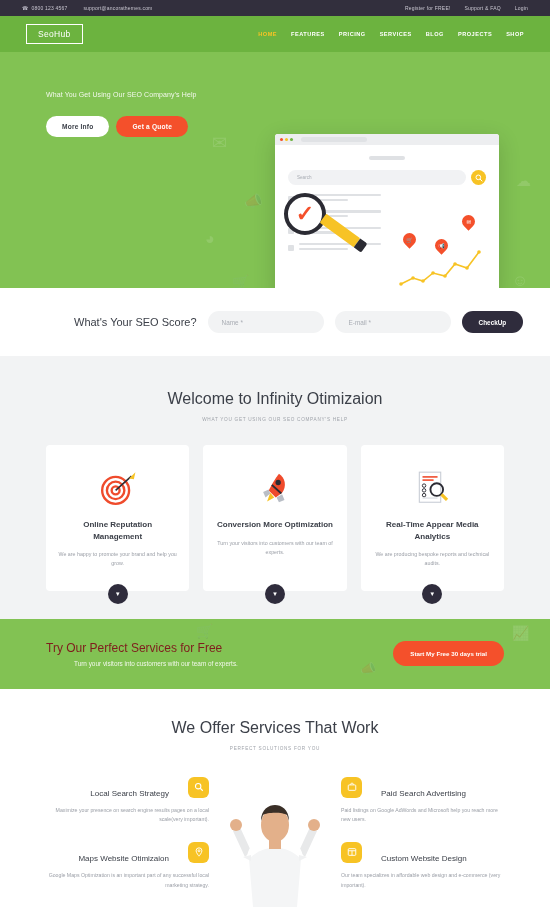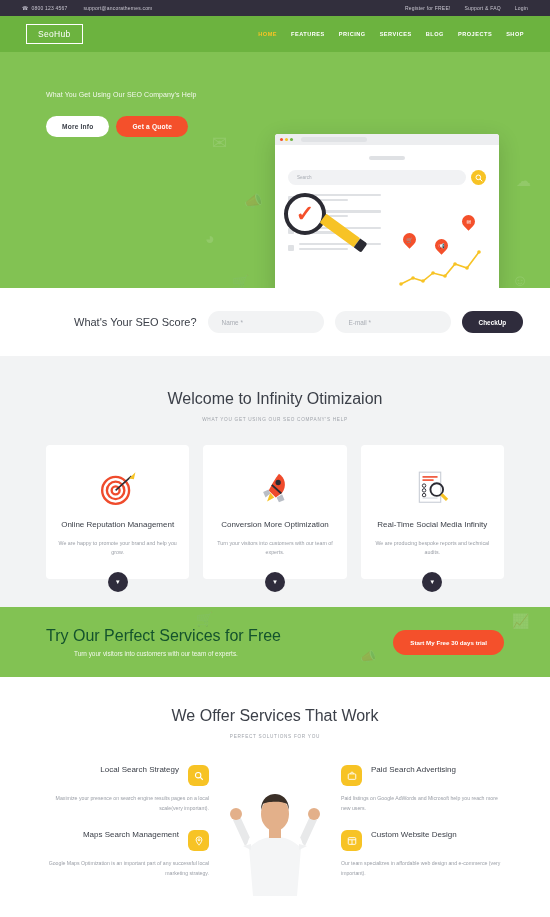--- a/index.html
+++ b/index.html
@@ -202,53 +202,53 @@
     text-align: center; font-size: 4.7px; color: #a0a4ab;
     letter-spacing: .7px; margin-top: 9px; text-transform: uppercase;
   }
   .cards { display: flex; gap: 14px; padding: 0 46px; margin-top: 23px; }
   .card {
     flex: 1; background: #ffffff; border-radius: 4px; padding: 16px 12px 22px;
     text-align: center; position: relative;
   }
   .card-icon { height: 54px; display: flex; align-items: center; justify-content: center; }
   .card h3 {
-    font-size: 8px; font-weight: normal; color: #3c4049; line-height: 1.45; margin-top: 4px;
+    font-size: 8px; font-weight: bold; color: #3c4049; line-height: 1.45; margin-top: 4px;
   }
   .card p { font-size: 5.3px; color: #9a9ea6; line-height: 1.75; margin-top: 8px; }
   .card-chev {
     position: absolute; left: 50%; bottom: -13px; transform: translateX(-50%);
     width: 20px; height: 20px; border-radius: 50%; background: #2f2c3c;
     display: flex; align-items: center; justify-content: center;
     color: #fff; font-size: 7px; cursor: pointer;
   }
 
   
   .cta {
     background: #82c253; height: 70px; display: flex; align-items: center;
     padding: 0 46px; position: relative; overflow: hidden;
   }
   .cta-text { z-index: 2; }
-  .cta h2 { color: #14532d; font-size: 16px; font-weight: normal; }
+  .cta h2 { color: #7f1d1d; font-size: 12px; font-weight: normal; }
   .cta p { color: #f0f7e9; font-size: 6.4px; margin-top: 5px; padding-left: 28px; }
   .btn-cta {
     margin-left: auto; background: #f4502b; color: #fff; border: none;
     border-radius: 13px; padding: 9px 17px; font-size: 6.2px; font-weight: bold;
     cursor: pointer; z-index: 2; font-family: "Liberation Sans", sans-serif;
   }
 
   
   .services { padding: 30px 0 0; background: #fff; position: relative; }
   .svc-grid {
     display: flex; margin-top: 26px; padding: 0 46px; gap: 0;
   }
   .svc-col { width: 163px; }
   .svc-col.right { margin-left: auto; }
   .svc-item { margin-bottom: 17px; }
-  .svc-head { display: flex; align-items: flex-start; gap: 9px; }
+  .svc-head { display: flex; align-items: flex-end; gap: 19px; }
   .svc-col.left .svc-head { justify-content: flex-end; }
   .svc-col.left .svc-item, .svc-col.left p { text-align: right; }
   .svc-title { font-size: 8px; color: #3c4049; }
   .svc-ico {
     width: 21px; height: 21px; border-radius: 6px; background: #f7c325;
     display: flex; align-items: center; justify-content: center; flex: none;
     color: #ffffff;
   }
   .svc-item p { font-size: 5.2px; color: #9a9ea6; line-height: 1.85; margin-top: 8px; }
   .hero-man {
@@ -435,21 +435,21 @@
           <rect x="12" y="9" width="19" height="2" fill="#ef4b2c"></rect>
           <rect x="12" y="13" width="14" height="2" fill="#ef4b2c"></rect>
           <circle cx="14" cy="21" r="2.2" fill="none" stroke="#2b2b33" stroke-width="1.2"></circle>
           <circle cx="14" cy="27" r="2.2" fill="none" stroke="#2b2b33" stroke-width="1.2"></circle>
           <circle cx="14" cy="33" r="2.2" fill="none" stroke="#2b2b33" stroke-width="1.2"></circle>
           <rect x="12" y="36" width="19" height="1.4" fill="#d6dae0"></rect>
           <circle cx="30" cy="26" r="8" fill="none" stroke="#2b2b33" stroke-width="2.4"></circle>
           <line x1="36" y1="32" x2="43" y2="39" stroke="#f7c325" stroke-width="4"></line>
         </svg>
       </div>
-      <h3>Real-Time Social Media Infinity</h3>
+      <h3>Real-Time Appear Media Analytics</h3>
       <p>We are producing bespoke reports and technical audits.</p>
       <div class="card-chev">▾</div>
     </div>
 
   </div>
 </div>
 
 <div class="cta">
   <span class="hero-deco" style="left:196px;top:4px;font-size:14px;">🛒</span>
   <span class="hero-deco" style="left:360px;top:42px;font-size:13px;">📣</span>
@@ -490,21 +490,21 @@
               <circle cx="10" cy="10" r="6.5"></circle>
                 <line x1="15" y1="15" x2="21" y2="21"></line>
             </svg>
           </span>
         </div>
         <p>Maximize your presence on search engine results pages on a local scale(very important).</p>
       </div>
 
       <div class="svc-item">
         <div class="svc-head">
-          <span class="svc-title">Maps Search Management</span>
+          <span class="svc-title">Maps Website Otimizaion</span>
           <span class="svc-ico">
             <svg width="10" height="10" viewBox="0 0 24 24" fill="none" stroke="#fff" stroke-width="2.2">
               <path d="M12 22 C12 22 19 14 19 9 A7 7 0 0 0 5 9 C5 14 12 22 12 22 Z"></path>
               <circle cx="12" cy="9" r="2.4"></circle>
             </svg>
           </span>
         </div>
         <p>Google Maps Optimization is an important part of any successful local marketing strategy.</p>
       </div>
     </div>

